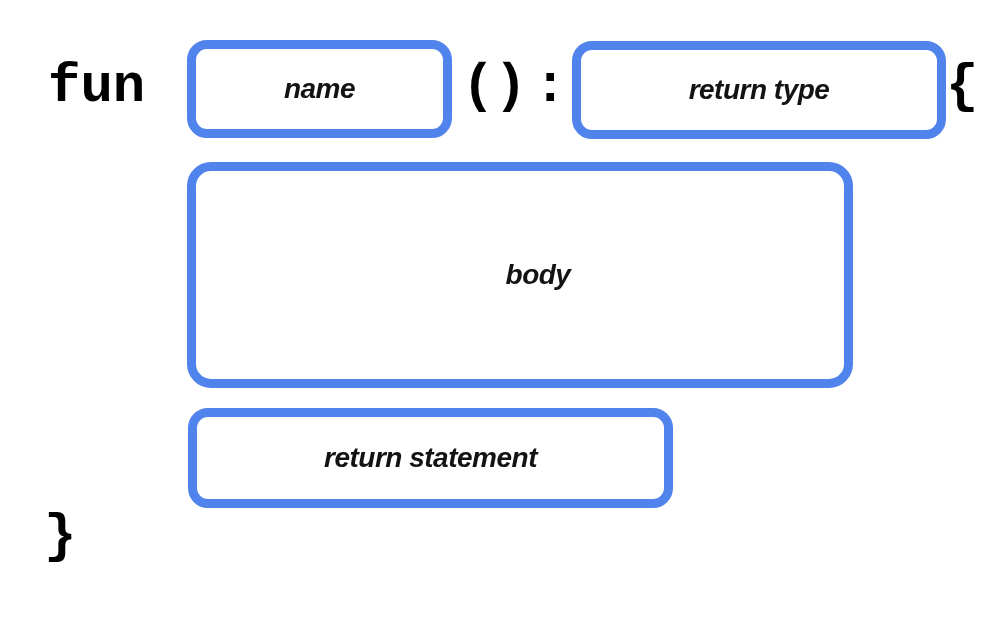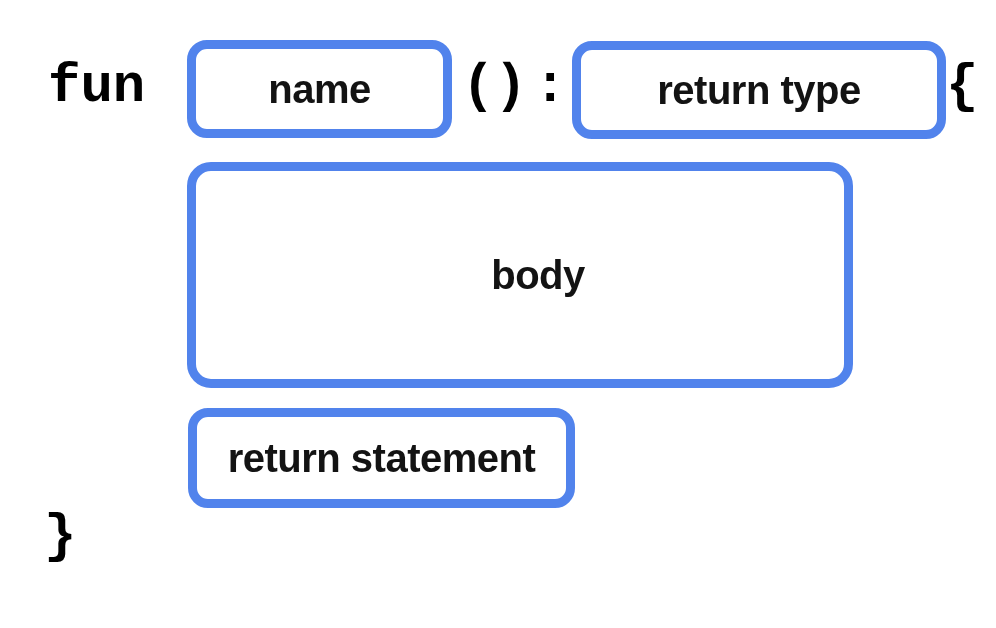--- a/index.html
+++ b/index.html
@@ -31,34 +31,35 @@
     border:9px solid var(--accent);
     border-radius:20px;
     background:#fff;
     display:flex;
     align-items:center;
     justify-content:center;
   }
   .slot-label{
     font-family:"Liberation Sans", sans-serif;
     font-weight:700;
-    font-size:40px;
+    font-size:28px;
     letter-spacing:-0.5px;
     color:var(--label);
     white-space:nowrap;
+    font-style:italic;
   }
   
   #kw-fun            {left:48px;  top:60px;}
   #box-name          {left:187px; top:40px;  width:265px; height:98px;}
   #tok-parens        {left:462px; top:60px;}
   #tok-colon         {left:534px; top:60px;}
   #box-return-type   {left:572px; top:41px;  width:374px; height:98px;}
   #tok-open-brace    {left:946px; top:60px;}
   #box-body          {left:187px; top:162px; width:666px; height:226px; border-radius:24px;padding-left:36px;}
-  #box-return-stmt   {left:188px; top:408px; width:387px; height:100px;}
+  #box-return-stmt   {left:188px; top:408px; width:485px; height:100px;}
   #tok-close-brace   {left:44px;  top:510px;}
 </style>
 </head>
 <body>
 
 <div class="canvas">
 
   <span id="kw-fun" class="code">fun</span>
 
   <div id="box-name" class="slot">

